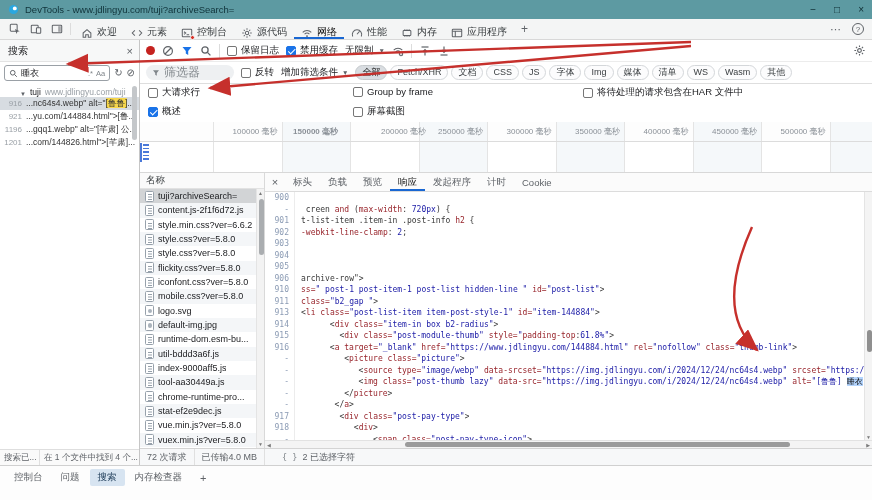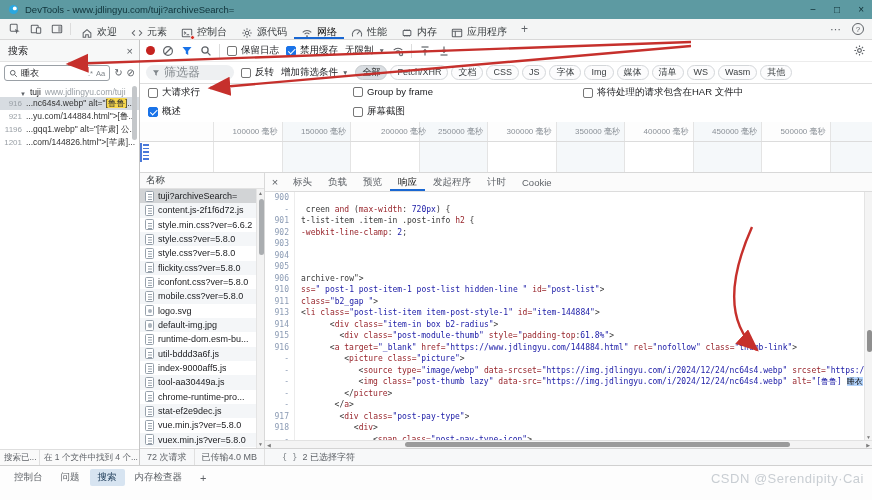--- a/index.html
+++ b/index.html
@@ -446,21 +446,21 @@
           <div class="rband" style="left: 141.5px; width: 68.5px;"></div>
           <div class="rband" style="left: 278.5px; width: 68.5px;"></div>
           <div class="rband" style="left: 415.5px; width: 68.5px;"></div>
           <div class="rband" style="left: 552.5px; width: 68.5px;"></div>
           <div class="rband" style="left: 689.5px; width: 68.5px;"></div>
           <div class="rline" style="left: 73px;"></div>
           <span class="rlab" style="left: 1px; width: 68px; margin-top: 40px;">50000 毫秒</span>
           <div class="rline" style="left: 141.5px;"></div>
           <span class="rlab" style="left: 69.5px; width: 68px;">100000 毫秒</span>
           <div class="rline" style="left: 210px;"></div>
-          <span class="rlab" style="left: 138px; width: 68px;">150000 毫秒</span>
+          <span class="rlab" style="left: 130px; width: 68px; font-weight: bold;">150000 毫秒</span>
           <div class="rline" style="left: 278.5px;"></div>
           <span class="rlab" style="left: 218px; width: 68px; text-align: right;">200000 毫秒</span>
           <div class="rline" style="left: 347px;"></div>
           <span class="rlab" style="left: 275px; width: 68px;">250000 毫秒</span>
           <div class="rline" style="left: 415.5px;"></div>
           <span class="rlab" style="left: 343.5px; width: 68px;">300000 毫秒</span>
           <div class="rline" style="left: 484px;"></div>
           <span class="rlab" style="left: 412px; width: 68px;">350000 毫秒</span>
           <div class="rline" style="left: 552.5px;"></div>
           <span class="rlab" style="left: 480.5px; width: 68px;">400000 毫秒</span>
@@ -707,21 +707,20 @@
   <div class="bottombar">
     <div class="dtabs" id="drawer-tabs">
         <div class="dtab">控制台</div>
         <div class="dtab">问题</div>
         <div class="dtab on">搜索</div>
         <div class="dtab">内存检查器</div>
         <div class="dtab plus">+</div>
       </div>
   </div>
 
-  <span class="watermark">CSDN @Serendipity·Cai</span>
 
   <svg class="arrows" width="872" height="500" viewBox="0 0 872 500">
     <defs>
       <marker id="ah" markerWidth="11" markerHeight="9" refX="8.5" refY="4" orient="auto">
         <path d="M0,0 L9.5,4 L0,8 Z" fill="#c6302c"></path>
       </marker>
     </defs>
     <line x1="691" y1="42" x2="68" y2="64" stroke="#c6302c" stroke-width="2.4" marker-end="url(#ah)"></line>
     <line x1="691" y1="46" x2="210" y2="88" stroke="#c6302c" stroke-width="2.4" marker-end="url(#ah)"></line>
     <path d="M752,227 Q714,312 757,350" fill="none" stroke="#c6302c" stroke-width="2.4" marker-end="url(#ah)"></path>

